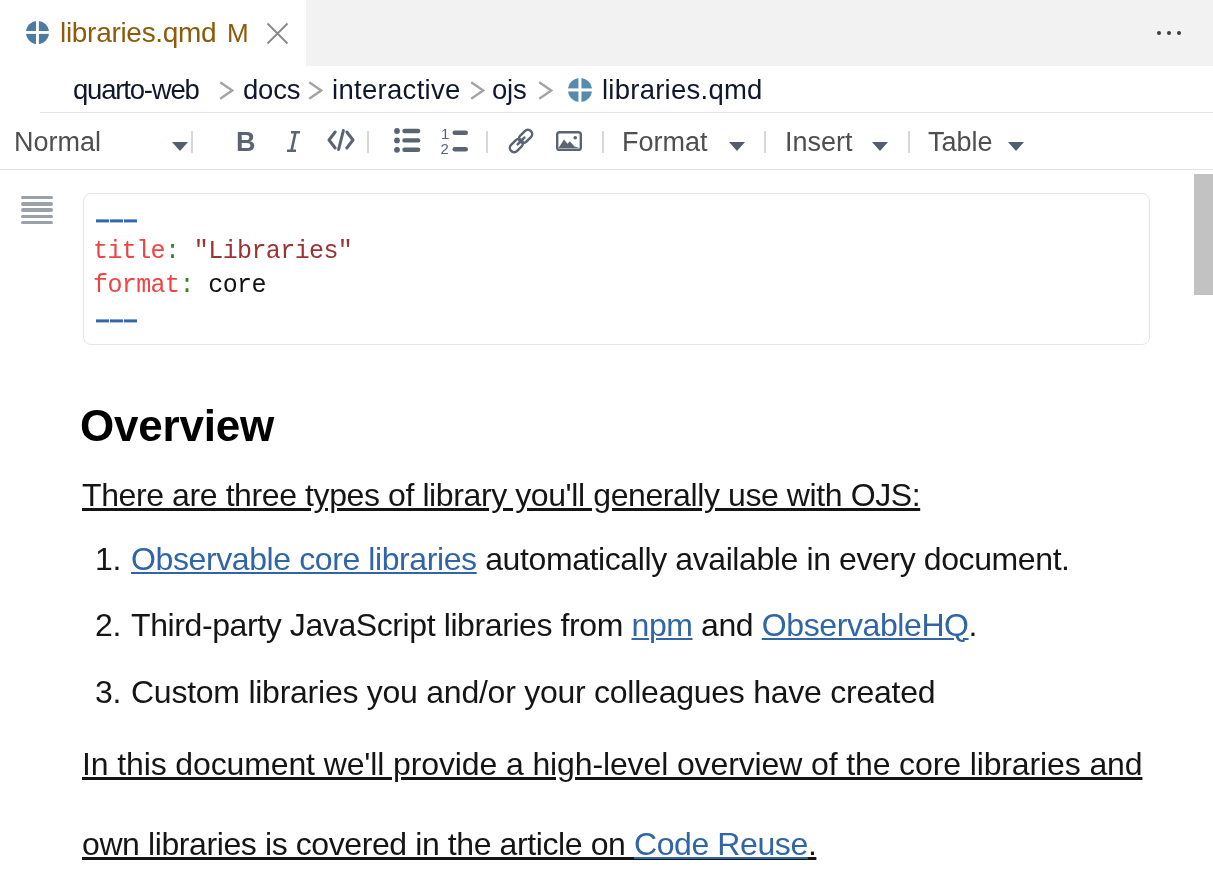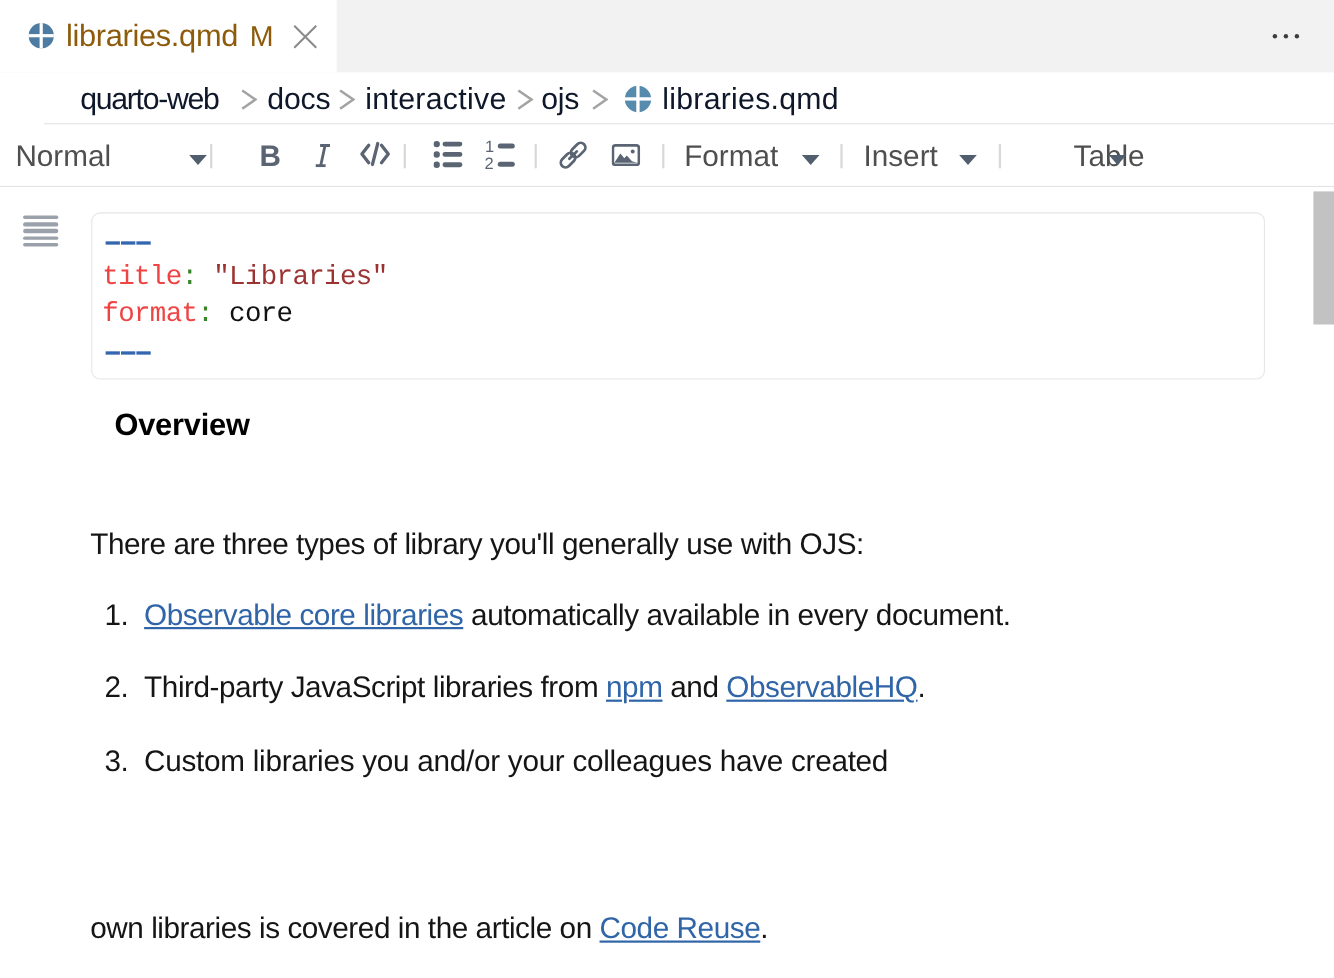--- a/index.html
+++ b/index.html
@@ -35,24 +35,24 @@
   font-family:"Liberation Mono", monospace; font-size:25px; letter-spacing:-0.6px; line-height:33.4px;
   padding:8px 9px; white-space:pre; }
 .cb-dash { margin-left:2.5px; }
 .cb-dash i { display:inline-block; width:13px; height:3px; background:#3266ae; margin-right:1.4px; transform:translateY(-2.6px); }
 .cb-key { color:#ef4444; }
 .cb-colon { color:#3a8428; }
 .cb-str { color:#9c3333; }
 .cb-plain { color:#111; }
 .yamlicon { position:absolute; left:21px; top:196px; }
 .yamlicon i { display:block; width:32px; height:3.4px; border-radius:2px; background:#9aa1ab; margin-bottom:2.8px; }
-h1 { position:absolute; left:80px; top:370px; font-size:28px; letter-spacing:-0.2px;
-  font-weight:bold; color:#000;margin-left:24px; }
-.body-text { position:absolute; color:#151515; font-size:27px; letter-spacing:-0.4px;
-  line-height:40px; white-space:nowrap; }
+h1 { position:absolute; left:80px; top:401px; font-size:44px; letter-spacing:-0.2px;
+  font-weight:bold; color:#000; }
+.body-text { position:absolute; color:#151515; font-size:32px; letter-spacing:-0.4px;
+  line-height:40px; white-space:nowrap;text-decoration:underline; }
 .body-text a { color:#3065a8; text-decoration:underline; text-underline-offset:2px; text-decoration-thickness:2.3px; }
 #p1 { left:82px; top:475px; }
 .li { position:absolute; }
 .li .num { position:absolute; }
 #li1 { left:95px; top:539px; }
 #li2 { left:95px; top:605px; }
 #li3 { left:95px; top:672px; }
 .li-text { position:absolute; left:36px; top:0; }
 #p2 { left:82px; top:744px; }
 
@@ -172,21 +172,21 @@
       <circle cx="19.2" cy="6.7" r="1.8" fill="#5a6472"></circle>
     </svg>
   </div>
   <div class="vsep" style="left:602px"></div>
   <div class="t" style="left:622px">Format</div>
   <div class="icon" style="left:729px; top:23px;"><span class="caret"></span></div>
   <div class="vsep" style="left:764px"></div>
   <div class="t" style="left:785px">Insert</div>
   <div class="icon" style="left:872px; top:23px;"><span class="caret"></span></div>
   <div class="vsep" style="left:908px"></div>
-  <div class="t" style="left:976px">Table</div>
+  <div class="t" style="left:928px">Table</div>
   <div class="icon" style="left:1008px; top:23px;"><span class="caret"></span></div>
 </div>
 
 <div class="yamlicon">
     <i></i>
     <i></i>
     <i></i>
     <i></i>
     <i></i>
   </div>
@@ -206,15 +206,15 @@
   </div>
 <div class="body-text li" id="li2">
     <span class="num">2.</span>
     <span class="li-text">Third-party JavaScript libraries from <a>npm</a> and <a>ObservableHQ</a>.</span>
   </div>
 <div class="body-text li" id="li3">
     <span class="num">3.</span>
     <span class="li-text" style="letter-spacing:-0.25px">Custom libraries you and/or your colleagues have created</span>
   </div>
 
-<div class="body-text" id="p2"><br><br>own libraries is covered in the article on <a>Code Reuse</a>.</div>
+<div class="body-text" id="p2"><span style="letter-spacing:-0.12px">In this document we'll provide a high-level overview of the core libraries and</span><br><br>own libraries is covered in the article on <a>Code Reuse</a>.</div>
 
 <div class="thumb"></div>
 
 </body></html>

